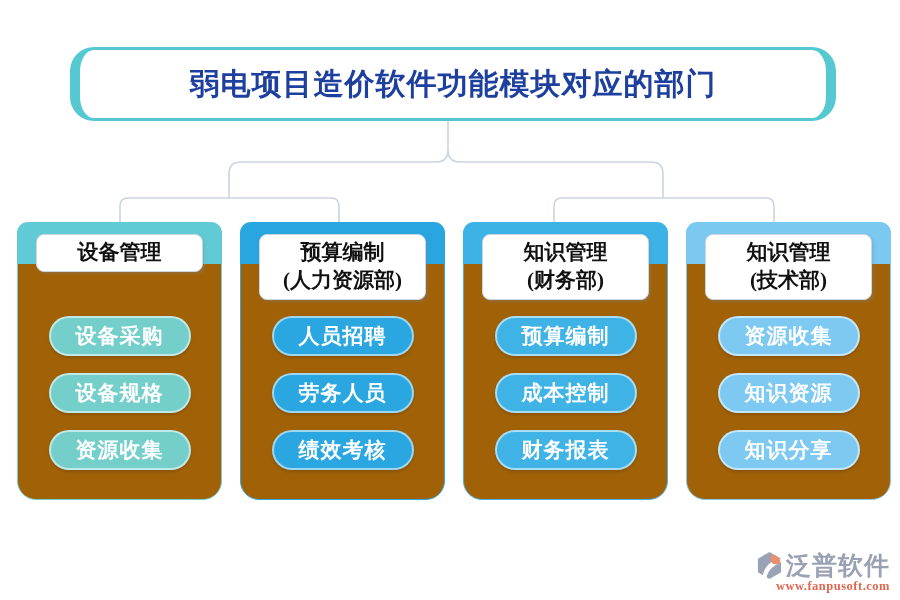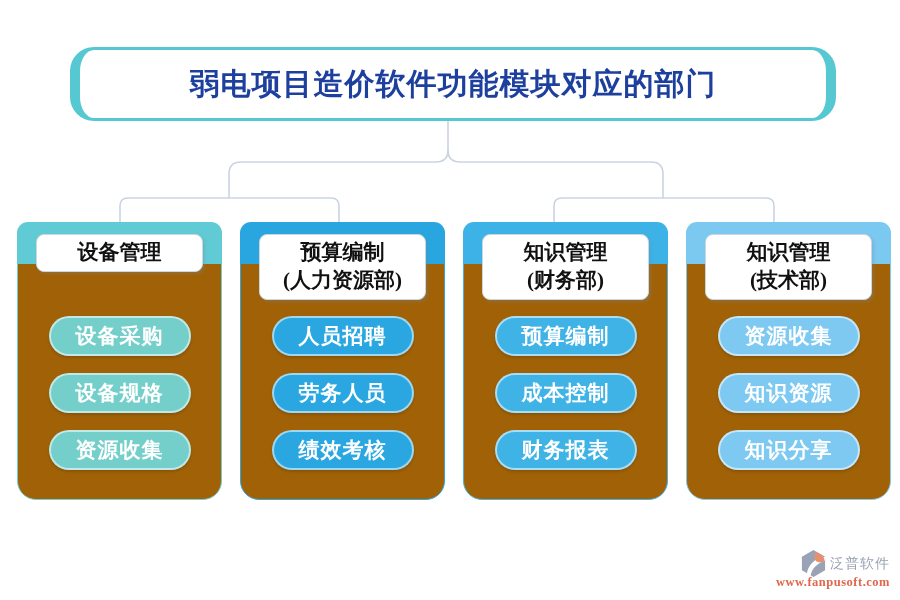--- a/index.html
+++ b/index.html
@@ -61,21 +61,21 @@
     border:2px solid rgba(255,255,255,0.55);
     border-radius:21px;
     box-shadow:0 2px 3px rgba(0,0,0,0.15);
     display:flex;align-items:center;justify-content:center;
     color:#ffffff;font-size:21px;font-weight:bold;letter-spacing:1px;white-space:nowrap;
   }
 
   
   .watermark{position:absolute;right:10px;top:549px;text-align:right;}
   .wm-top{display:flex;align-items:center;justify-content:flex-end;gap:2px;}
-  .wm-brand{font-size:14px;font-weight:normal;color:var(--wm-brand,#99a1b3);letter-spacing:1px;white-space:nowrap;}
+  .wm-brand{font-size:25px;font-weight:bold;color:var(--wm-brand,#99a1b3);letter-spacing:1px;white-space:nowrap;}
   .wm-url{font-size:12.5px;font-weight:bold;color:var(--wm-url,#e0664d);margin-top:-3px;letter-spacing:0.5px;white-space:nowrap;}
 </style>
 </head>
 <body style="--title-border: #55c8d2; --title-text: #1d3f9e; --connector: #cbd3e3; --wm-brand: #99a1b3; --wm-url: #e0664d; --logo-gray: #9aa2b5; --logo-orange: #e8906d;">
 
 <div class="canvas">
 
   <div class="title-box">
     <span class="title-text">弱电项目造价软件功能模块对应的部门</span>
   </div>

